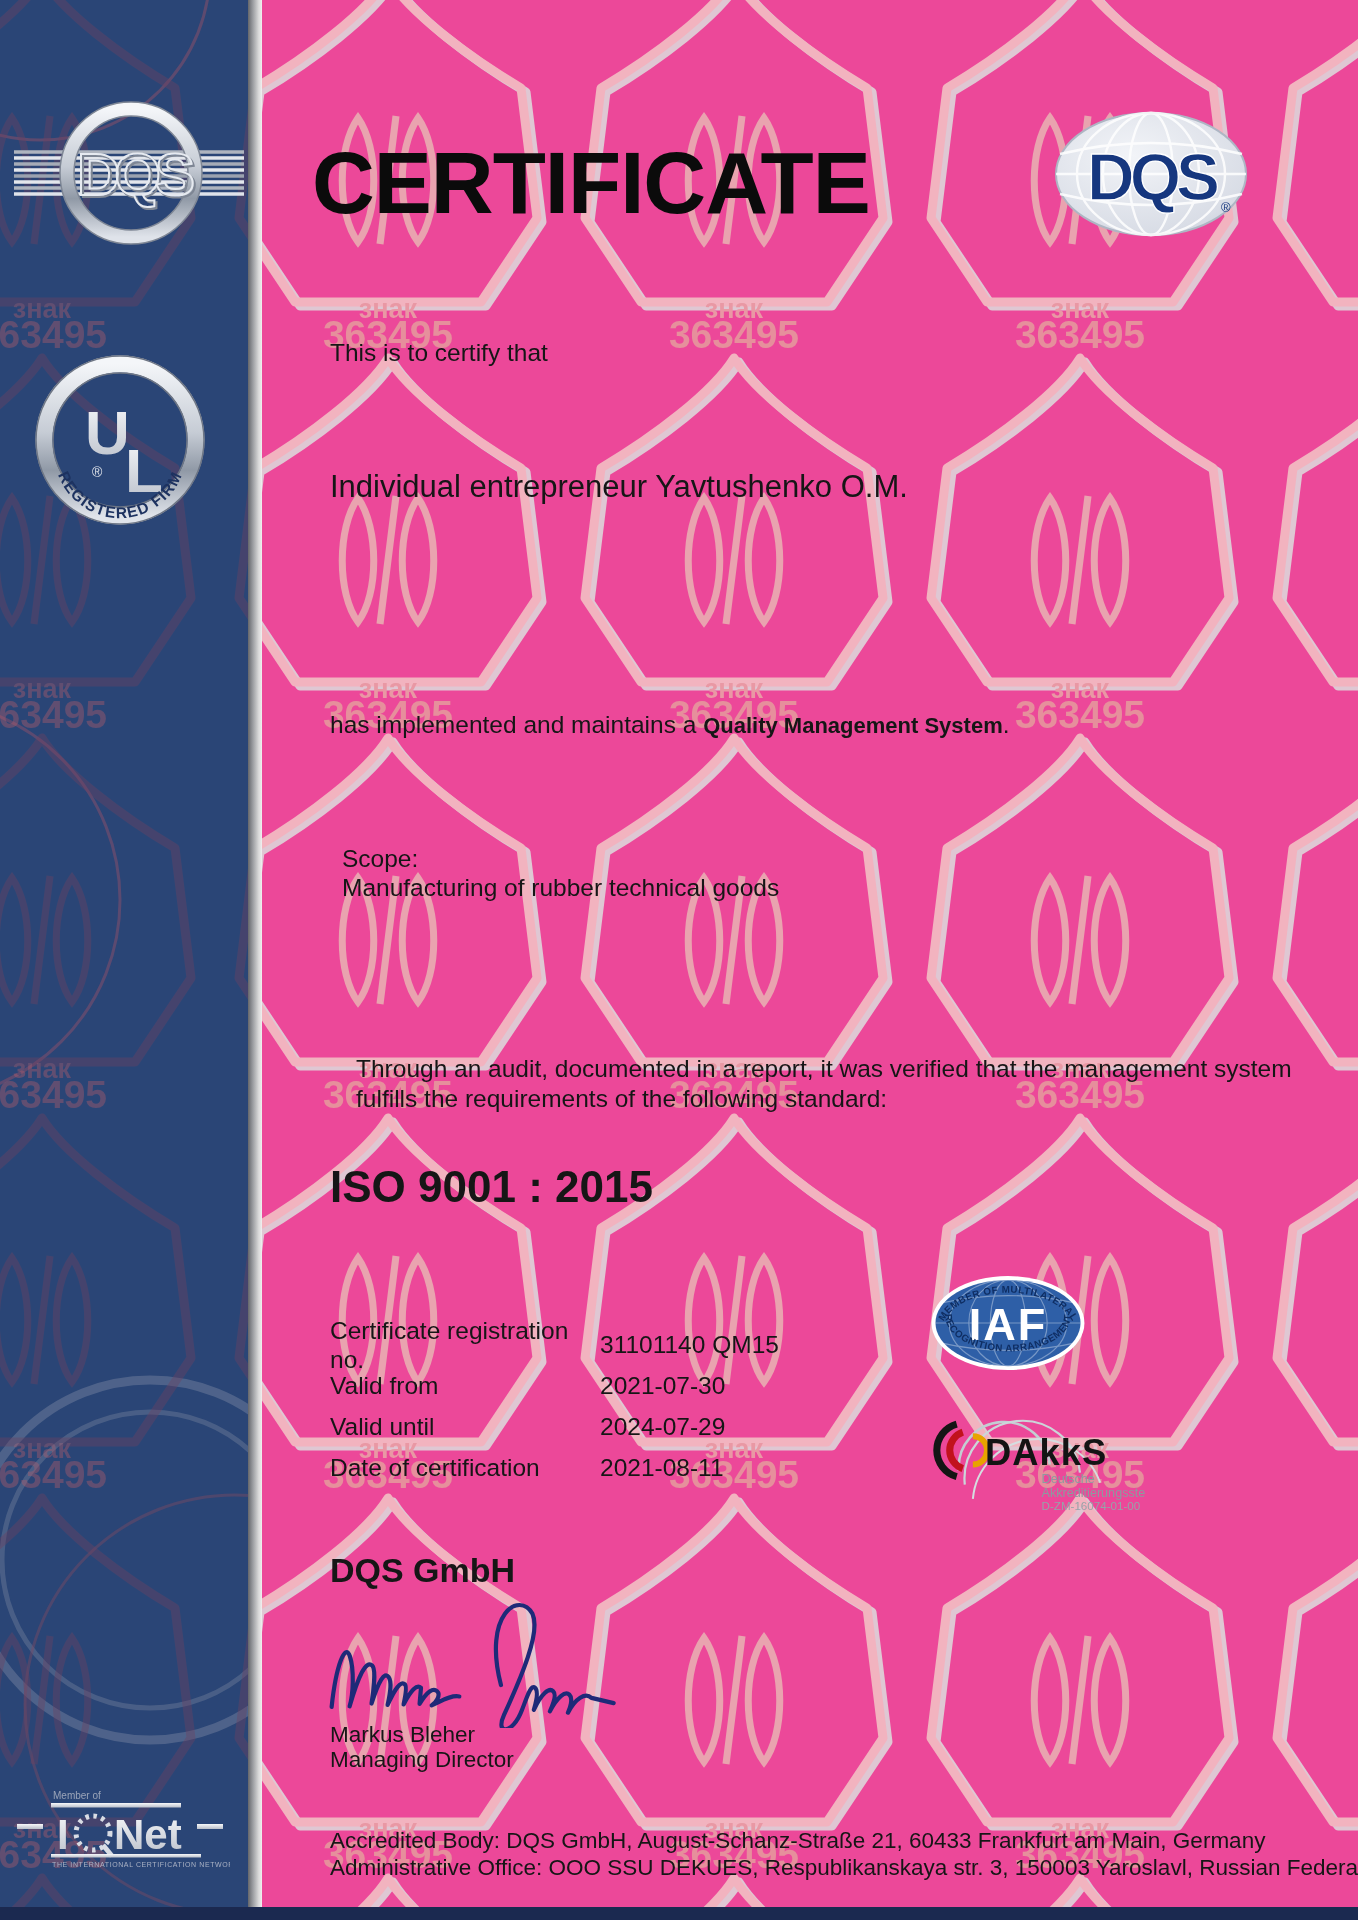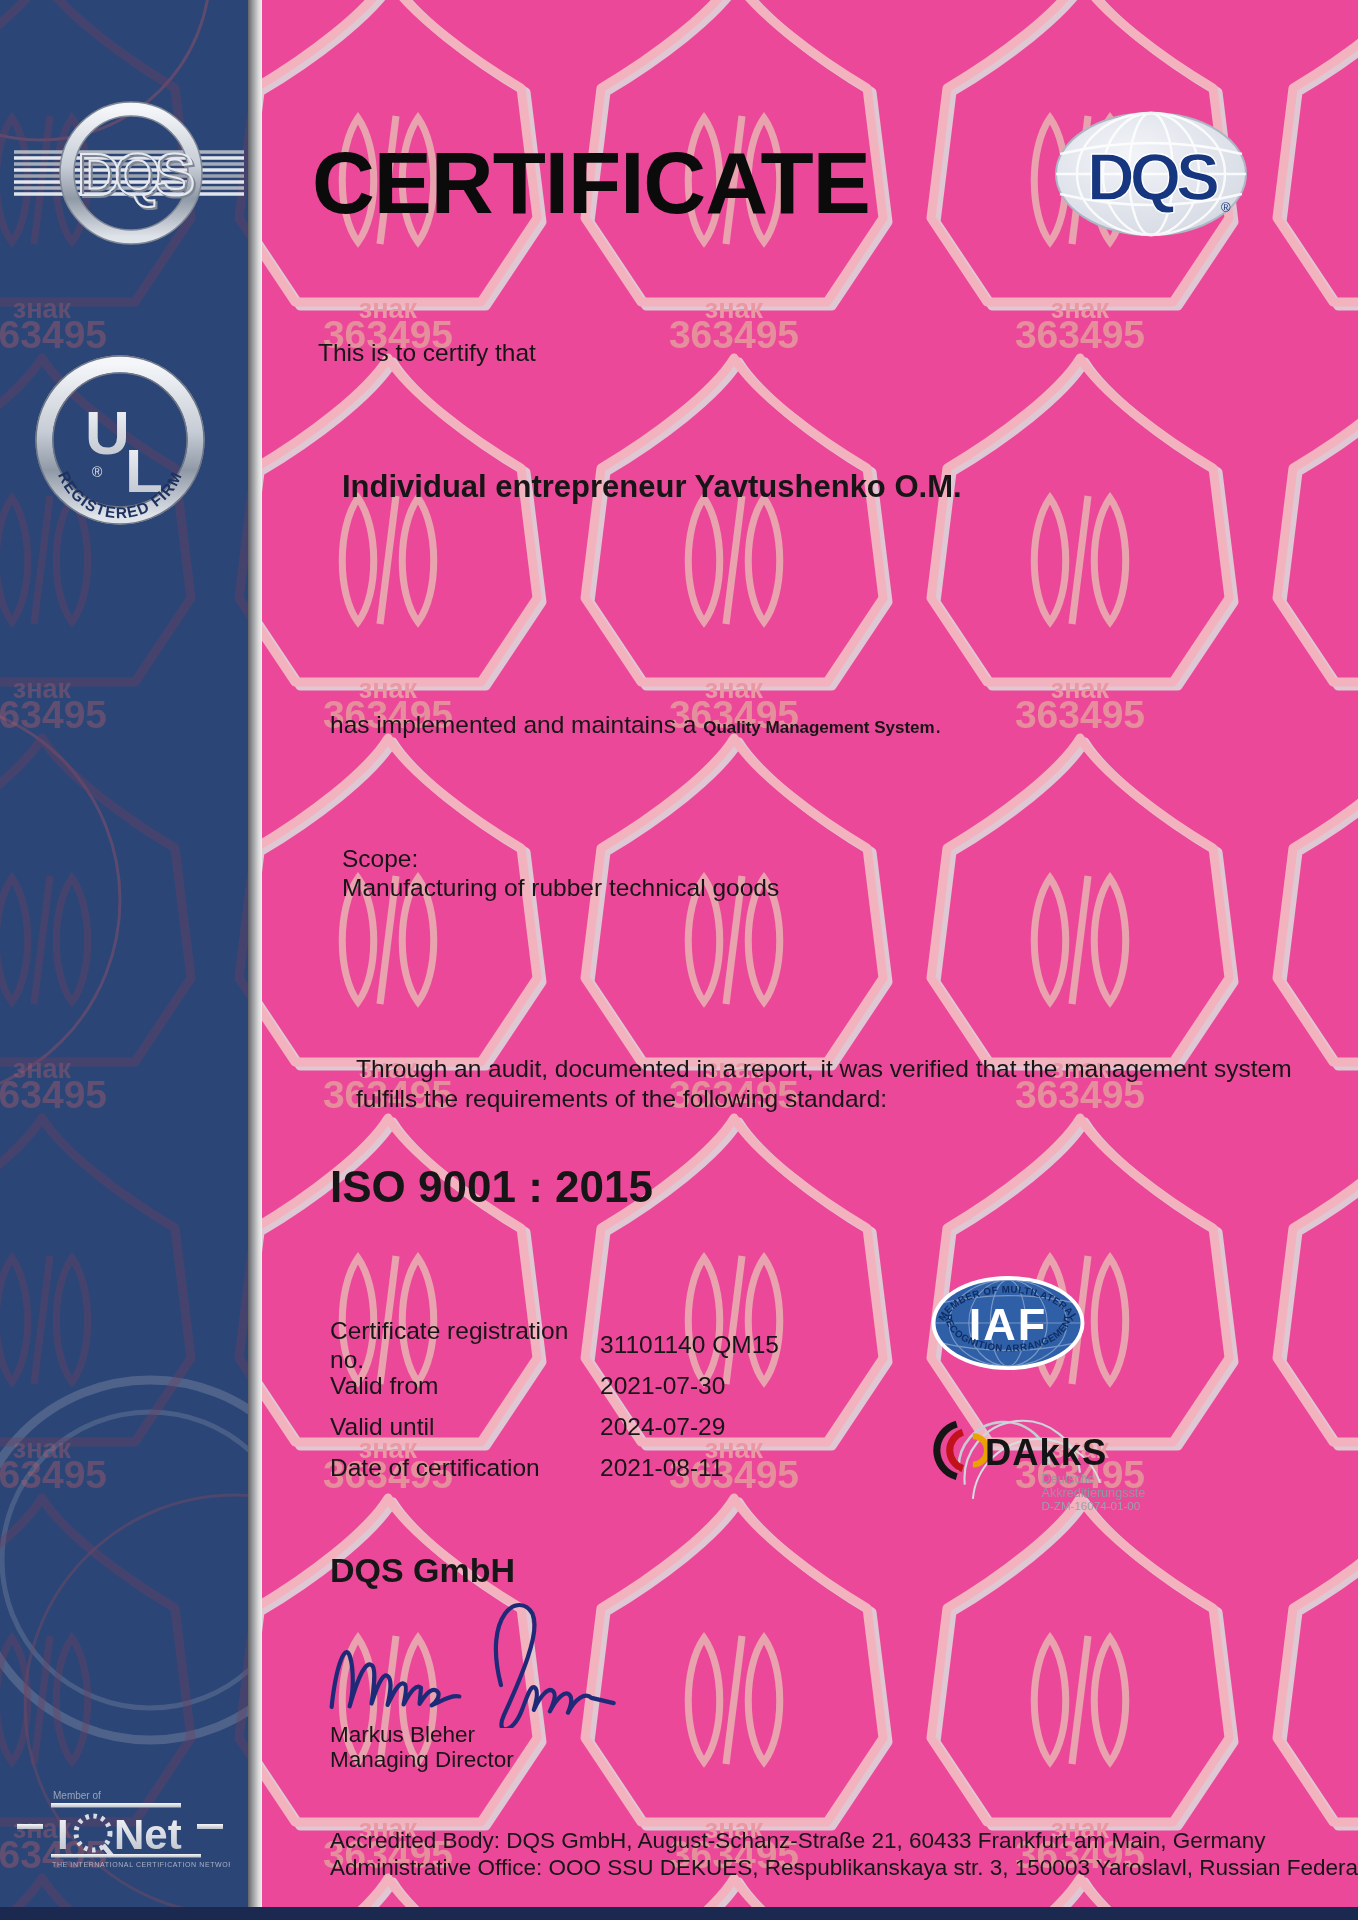--- a/index.html
+++ b/index.html
@@ -10,25 +10,25 @@
   .band-decor{position:absolute;left:0;top:0;z-index:1;}
   
   .wm{position:absolute;left:0;top:0;z-index:2;pointer-events:none;}
   
   .spine{position:absolute;left:248px;top:0;width:14px;height:1920px;z-index:3;
          background:linear-gradient(to right,#64666b 0%,#9b9da1 35%,#d8d8d8 75%,#f0f0f0 100%);}
   .bottom-strip{position:absolute;left:0;top:1907px;width:1358px;height:13px;background:#1b2950;z-index:6;}
   
   .c{position:absolute;z-index:4;}
   .title{left:312px;top:133px;font-size:87px;font-weight:bold;letter-spacing:-1px;color:#0b0b0b;white-space:nowrap;text-align:center;}
-  .intro{left:318px;top:339px;font-size:24.5px;}
-  .company{left:342px;top:469px;font-size:31px;font-weight:bold;white-space:nowrap;}
+  .intro{left:330px;top:339px;font-size:24.5px;}
+  .company{left:330px;top:469px;font-size:31px;font-weight:normal;white-space:nowrap;}
   .address{left:330px;top:518px;font-size:24.5px;line-height:28.6px;}
   .implemented{left:330px;top:711px;font-size:24.5px;white-space:nowrap;}
-  .implemented .qms{font-weight:bold;font-size:17px;text-align:center;}
+  .implemented .qms{font-weight:bold;font-size:22px;text-align:center;}
   .scope{left:330px;top:844px;font-size:24.5px;line-height:29px;margin-left:12px;}
   .audit{left:330px;top:1054px;font-size:24.5px;line-height:29.5px;margin-left:26px;}
   .iso{left:330px;top:1162px;font-size:44px;font-weight:bold;white-space:nowrap;}
   .details{left:330px;top:1324px;font-size:24.5px;}
   .details .row{display:flex;height:41px;line-height:29px;align-items:center;}
   .details .lbl{width:270px;}
   .issuer{left:330px;top:1551px;font-size:34px;font-weight:bold;}
   .signature{left:322px;top:1588px;}
   .signer{left:330px;top:1722px;font-size:22.5px;line-height:25px;}
   .footer{left:330px;top:1827px;font-size:22.5px;line-height:27px;white-space:nowrap;}

